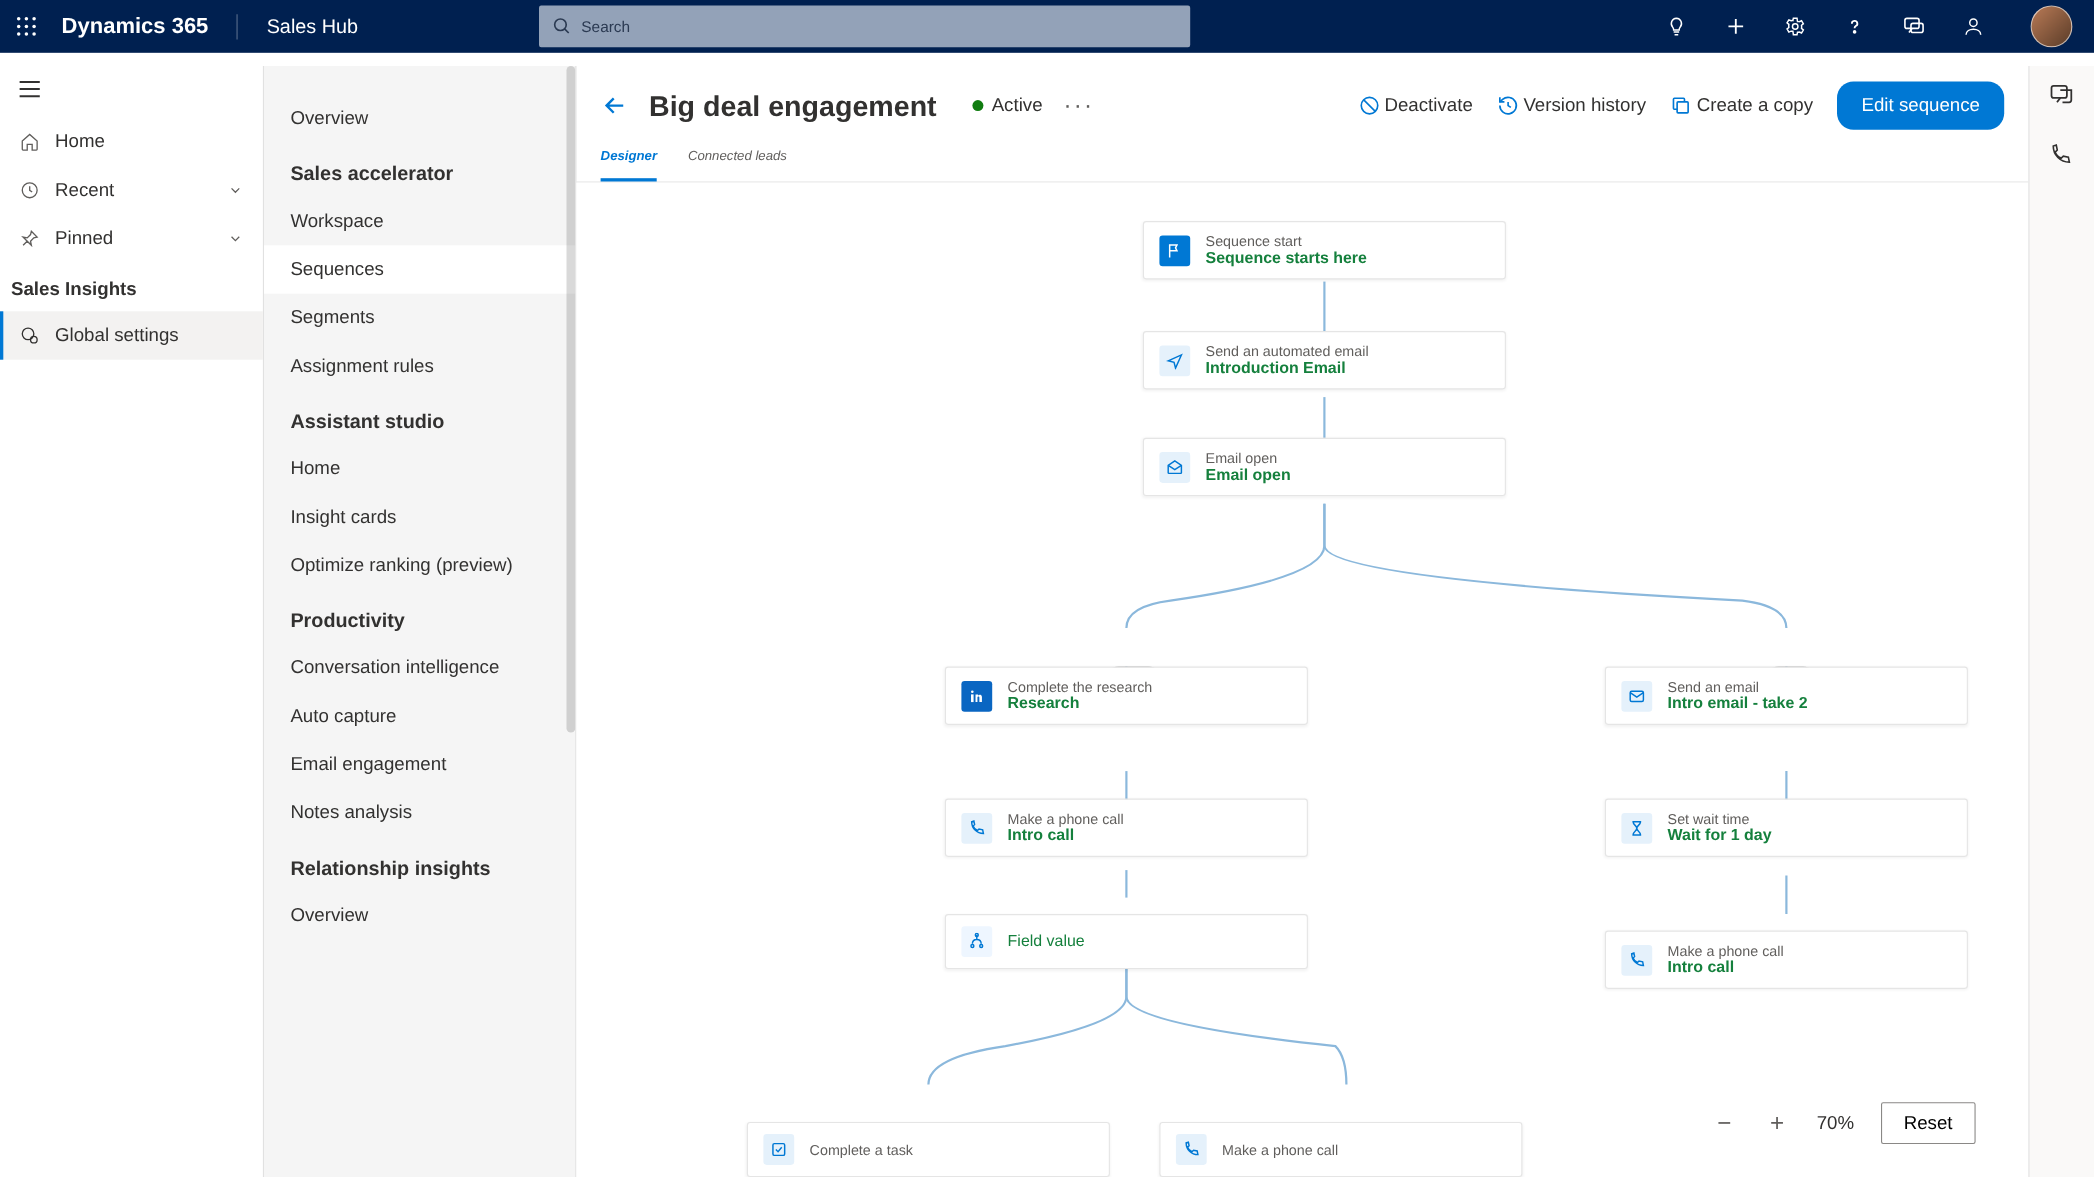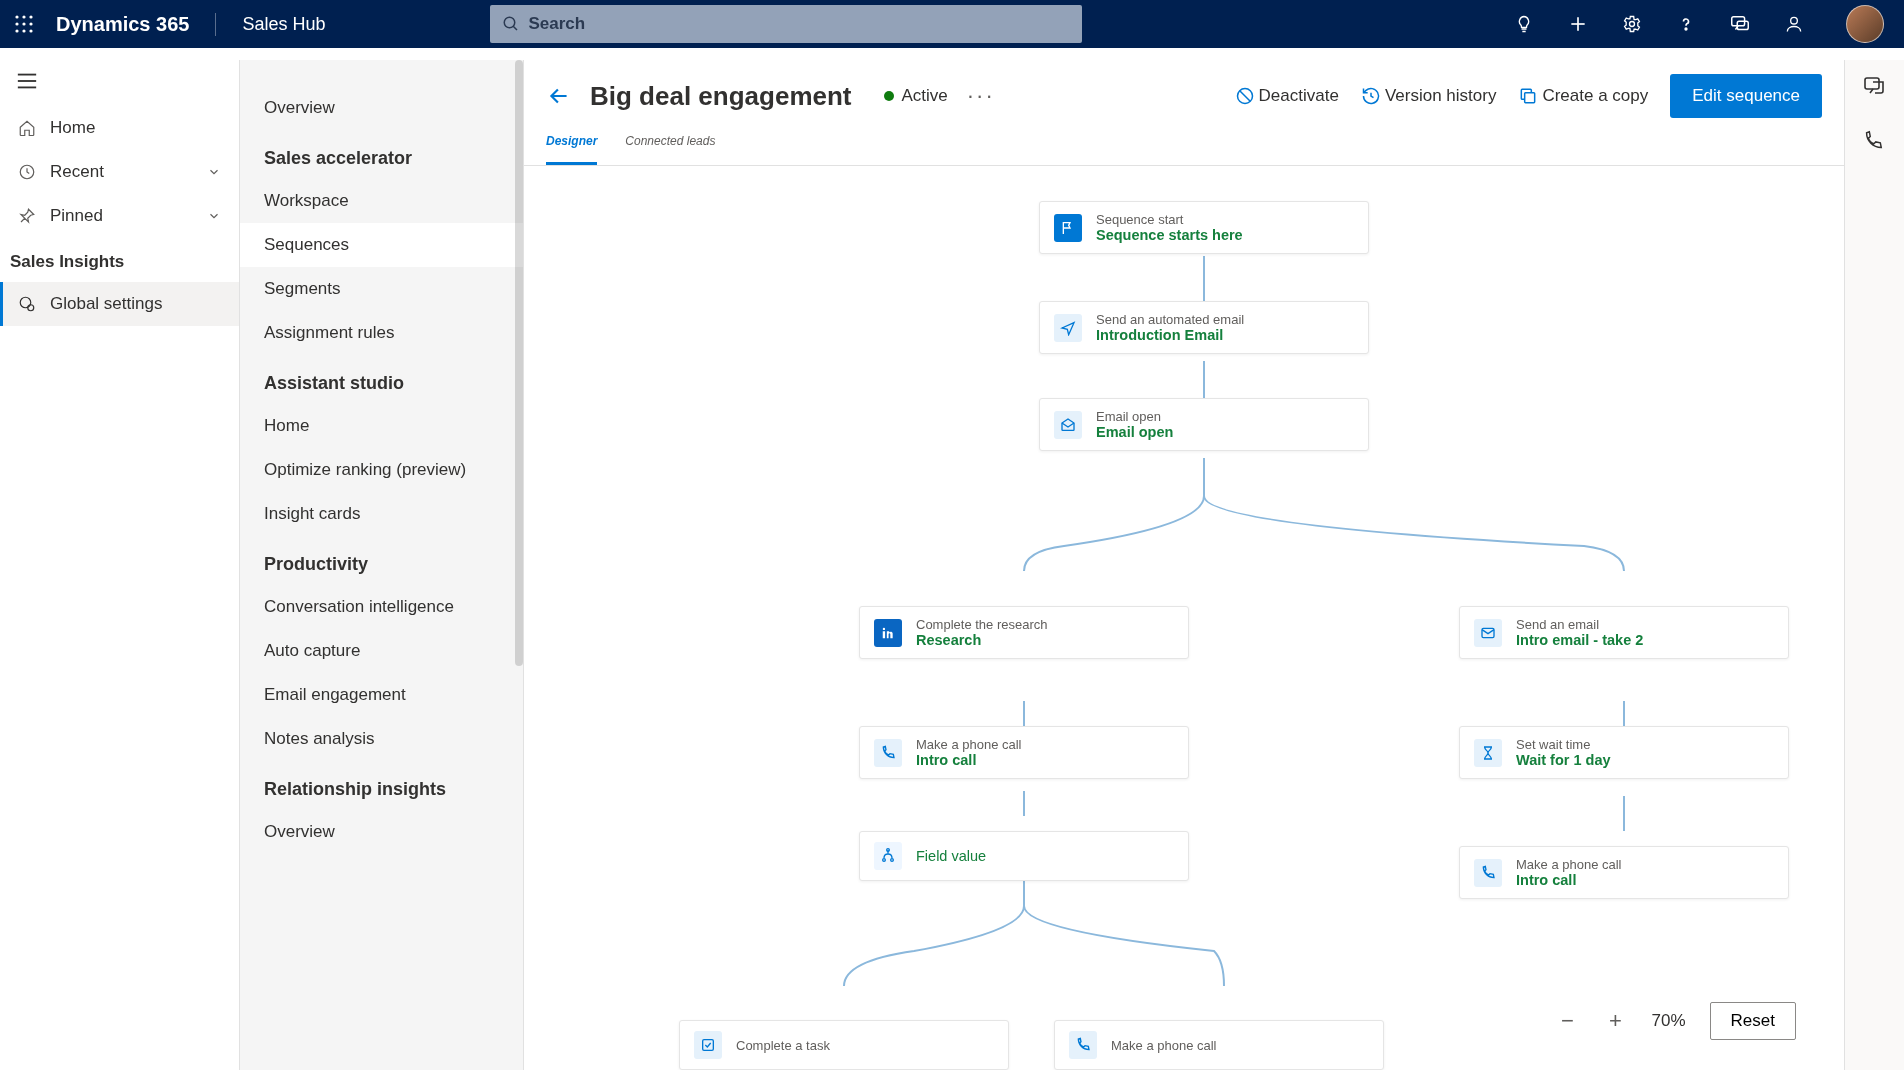--- a/index.html
+++ b/index.html
@@ -6,21 +6,21 @@
 body { width: 1904px; height: 1070px; overflow: hidden; background: #fff; }
 
 
 .topbar { height: 48px; background: #002050; color: #fff; display: flex; align-items: center; padding: 0 12px; }
 .topbar .waffle { width: 24px; height: 24px; display: flex; align-items: center; justify-content: center; cursor: pointer; margin-right: 20px; }
 .topbar .brand { font-size: 20px; font-weight: 600; padding-right: 26px; border-right: 1px solid rgba(255,255,255,0.35); }
 .topbar .hub { font-size: 18px; padding-left: 26px; }
 .topbar .spacer-left { flex: 0 0 165px; }
 .topbar .search { flex: 0 0 592px; height: 38px; background: #93a2b8; border-radius: 2px; display: flex; align-items: center; padding: 0 12px; color: #2b3a52; }
 .topbar .search svg { margin-right: 8px; }
-.topbar .search span { font-size: 17px; font-weight: bold; }
+.topbar .search span { font-size: 14px; }
 .topbar .right { margin-left: auto; display: flex; align-items: center; gap: 30px; padding-right: 8px; }
 .topbar .right .ticon { width: 24px; height: 24px; display:flex; align-items:center; justify-content:center; cursor:pointer; color:#fff; }
 .topbar .avatar { width: 38px; height: 38px; border-radius: 50%; background: linear-gradient(135deg,#b97a56,#5a3c28); margin-left: 10px; border:1px solid rgba(255,255,255,0.6); }
 
 
 .leftpanes { position: absolute; top: 60px; bottom: 0; left: 0; display:flex; }
 .rail1 { width: 240px; background: #fff; border-right: 1px solid #e1e1e1; display:flex; flex-direction:column; }
 .rail1 .ham { padding: 12px 16px; cursor:pointer; }
 .rail1 .nav-item { display:flex; align-items:center; padding: 12px 18px; font-size: 17px; color:#323130; cursor:pointer; gap:14px; position:relative; }
 .rail1 .nav-item .chev { margin-left:auto; }
@@ -39,21 +39,21 @@
 .main { position:absolute; left: 524px; right: 60px; top: 60px; bottom:0; display:flex; flex-direction:column; }
 .page-head { padding: 14px 22px 0 22px; display:flex; align-items:center; gap:18px; }
 .page-head .back { width:26px; height:26px; color:#0078d4; cursor:pointer; }
 .page-head h1 { font-size: 26px; font-weight:600; color:#323130; }
 .page-head .status { display:flex; align-items:center; gap:8px; font-size:17px; color:#323130; margin-left:14px;justify-content:space-between;}
 .page-head .status .dot{ width:10px; height:10px; border-radius:50%; background:#107c10;}
 .page-head .more { width:30px; text-align:center; font-size:22px; color:#605e5c; cursor:pointer; letter-spacing:2px;}
 .page-head .actions { margin-left:auto; display:flex; align-items:center; gap:22px; }
 .page-head .act-btn { display:flex; align-items:center; gap:4px; font-size:17px; color:#323130; cursor:pointer; }
 .page-head .act-btn svg{ color:#0078d4; }
-.page-head .primary { background:#0078d4; color:#fff; padding:12px 22px; border-radius:3px; font-size:17px; cursor:pointer; }
+.page-head .primary { background:#0078d4; color:#fff; padding:12px 22px; border-radius:15px; font-size:17px; cursor:pointer; }
 
 .tabs { display:flex; gap:28px; padding: 16px 22px 0 22px; border-bottom:1px solid #e1e1e1; }
 .tab { font-size:12px; color:#605e5c; padding-bottom:14px; cursor:pointer;font-style:italic; }
 .tab.active { color:#0078d4; border-bottom:3px solid #0078d4; font-weight:600; }
 
 .canvas { flex:1; position:relative; overflow:hidden; background:#fff; }
 .flow { position:absolute; inset:0; }
 
 .node { position:absolute; width:330px; background:#fff; border:1px solid #e5e5e5; border-radius:3px; box-shadow:0 1px 3px rgba(0,0,0,0.06); padding:10px 14px; display:flex; align-items:center; gap:14px; cursor:pointer;}
 .node .nicon{ width:28px; height:28px; border-radius:3px; display:flex; align-items:center; justify-content:center; flex-shrink:0;}
@@ -198,22 +198,22 @@
   <div class="rail2">
     <div class="simple-head">Overview</div>
     <div class="grp-head">Sales accelerator</div>
     <div class="grp-item">Workspace</div>
     <div class="grp-item active">Sequences</div>
     <div class="grp-item">Segments</div>
     <div class="grp-item">Assignment rules</div>
 
     <div class="grp-head">Assistant studio</div>
     <div class="grp-item">Home</div>
+    <div class="grp-item">Insight cards</div>
     <div class="grp-item">Optimize ranking (preview)</div>
-    <div class="grp-item">Insight cards</div>
 
     <div class="grp-head">Productivity</div>
     <div class="grp-item">Conversation intelligence</div>
     <div class="grp-item">Auto capture</div>
     <div class="grp-item">Email engagement</div>
     <div class="grp-item">Notes analysis</div>
 
     <div class="grp-head">Relationship insights</div>
     <div class="grp-item">Overview</div>
   </div>

